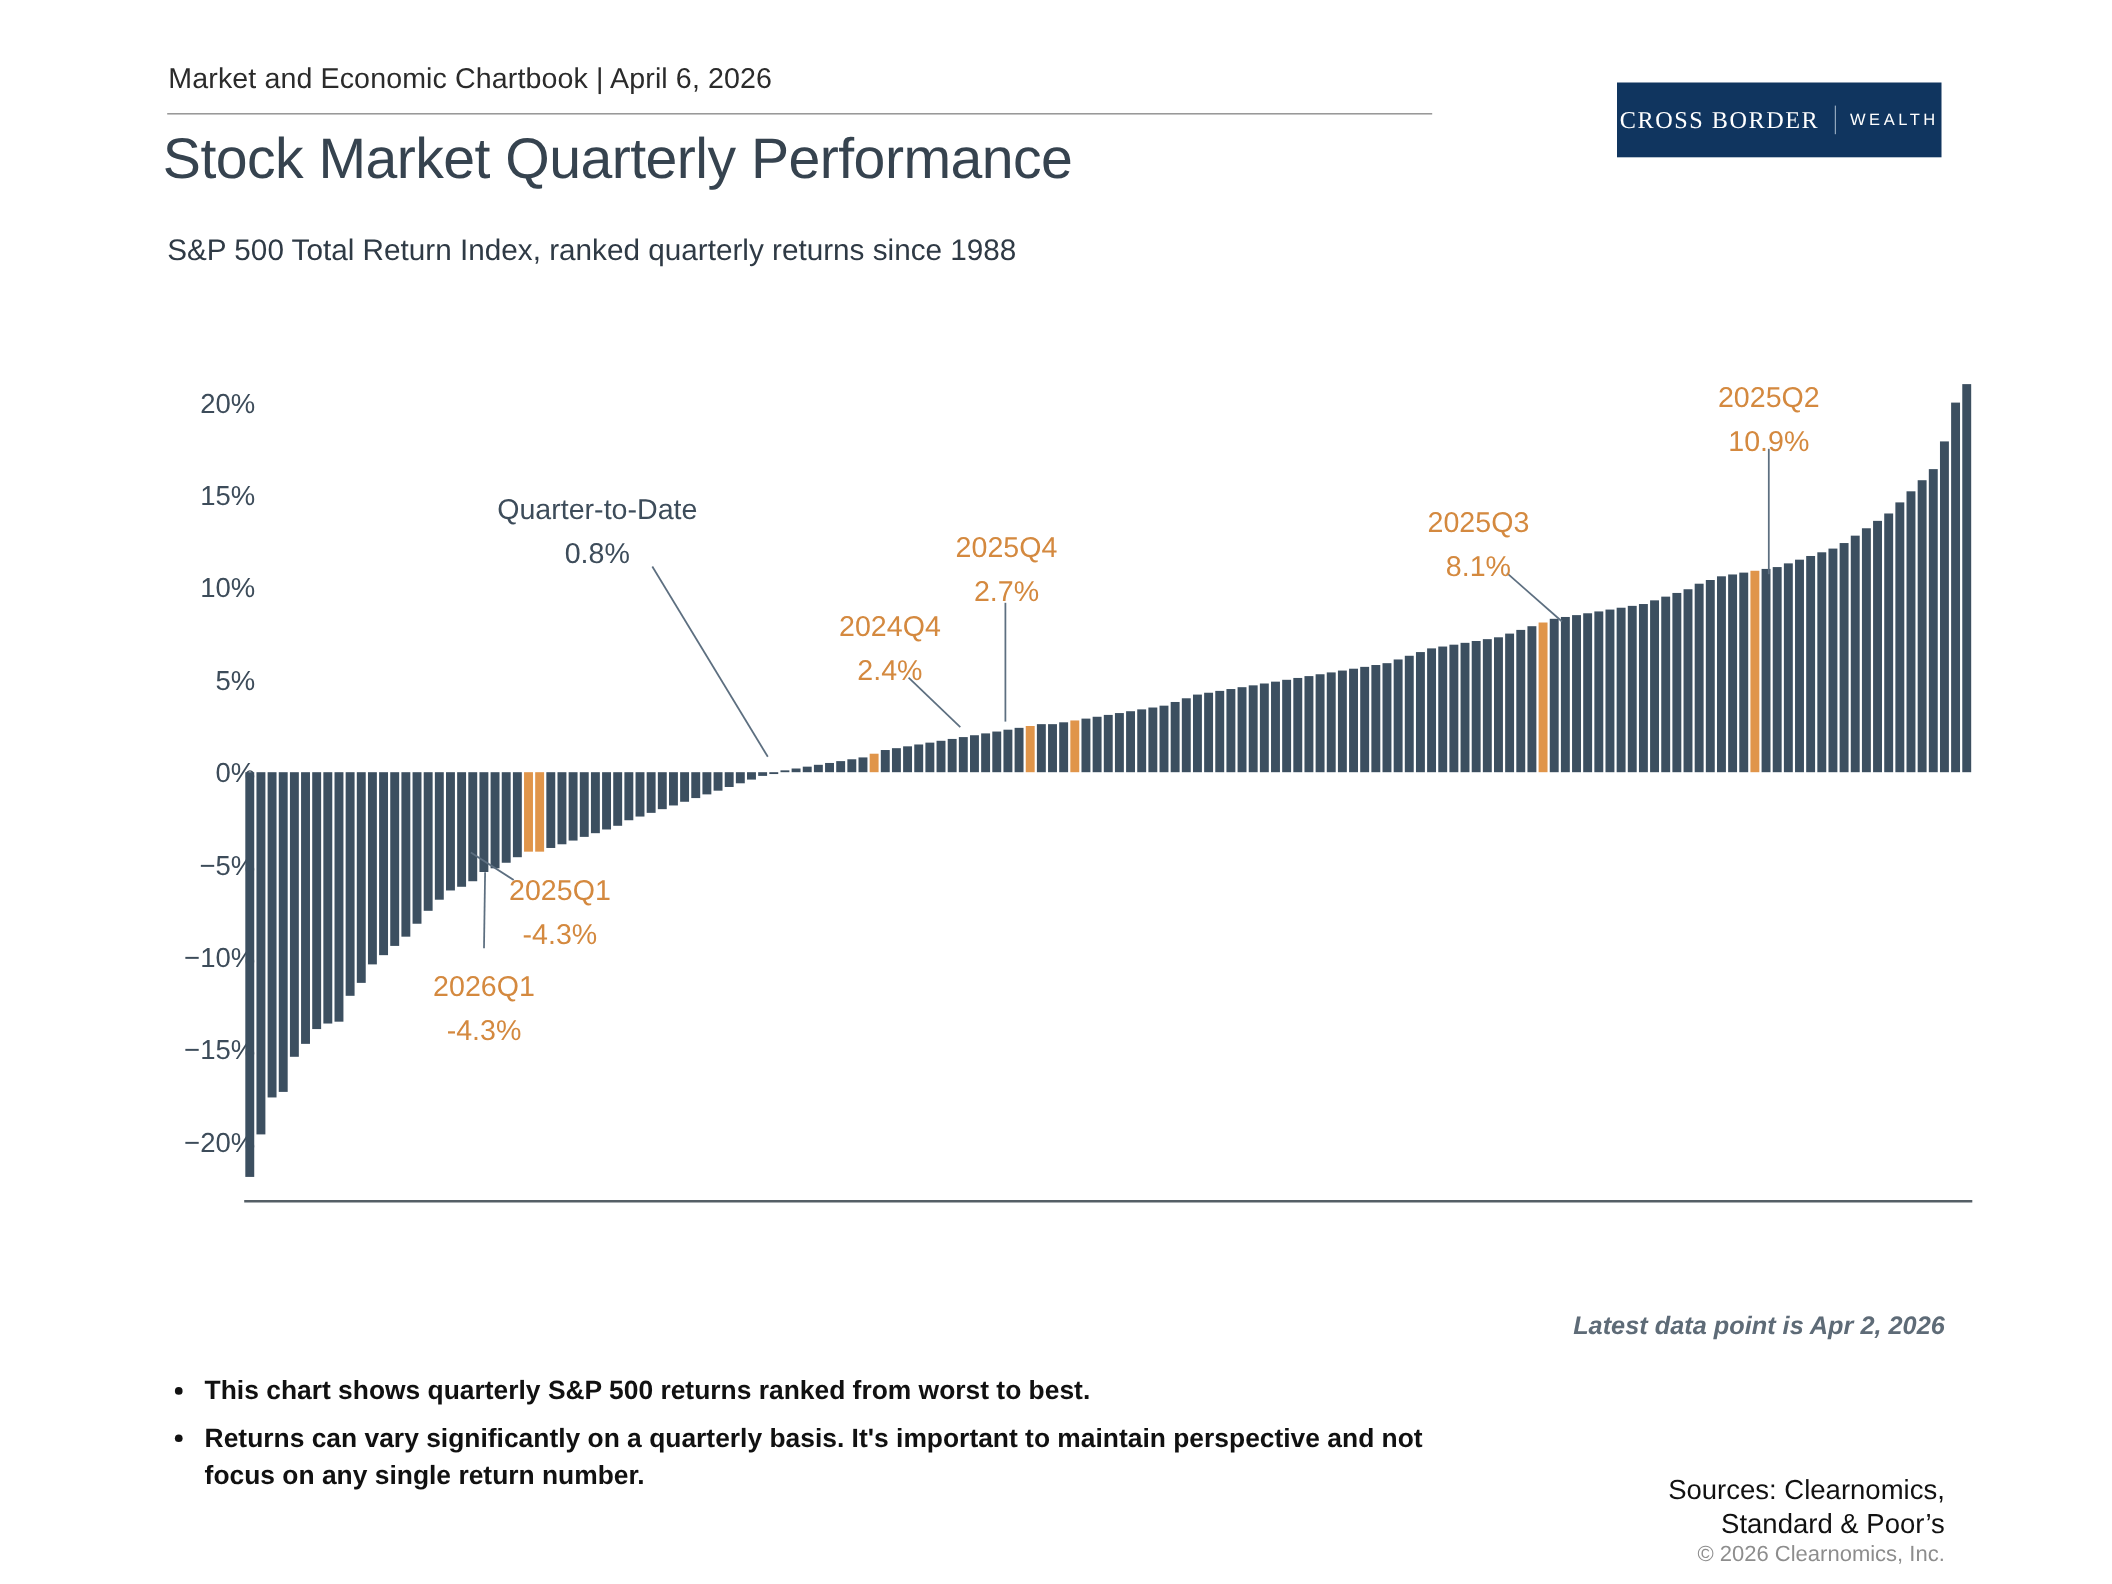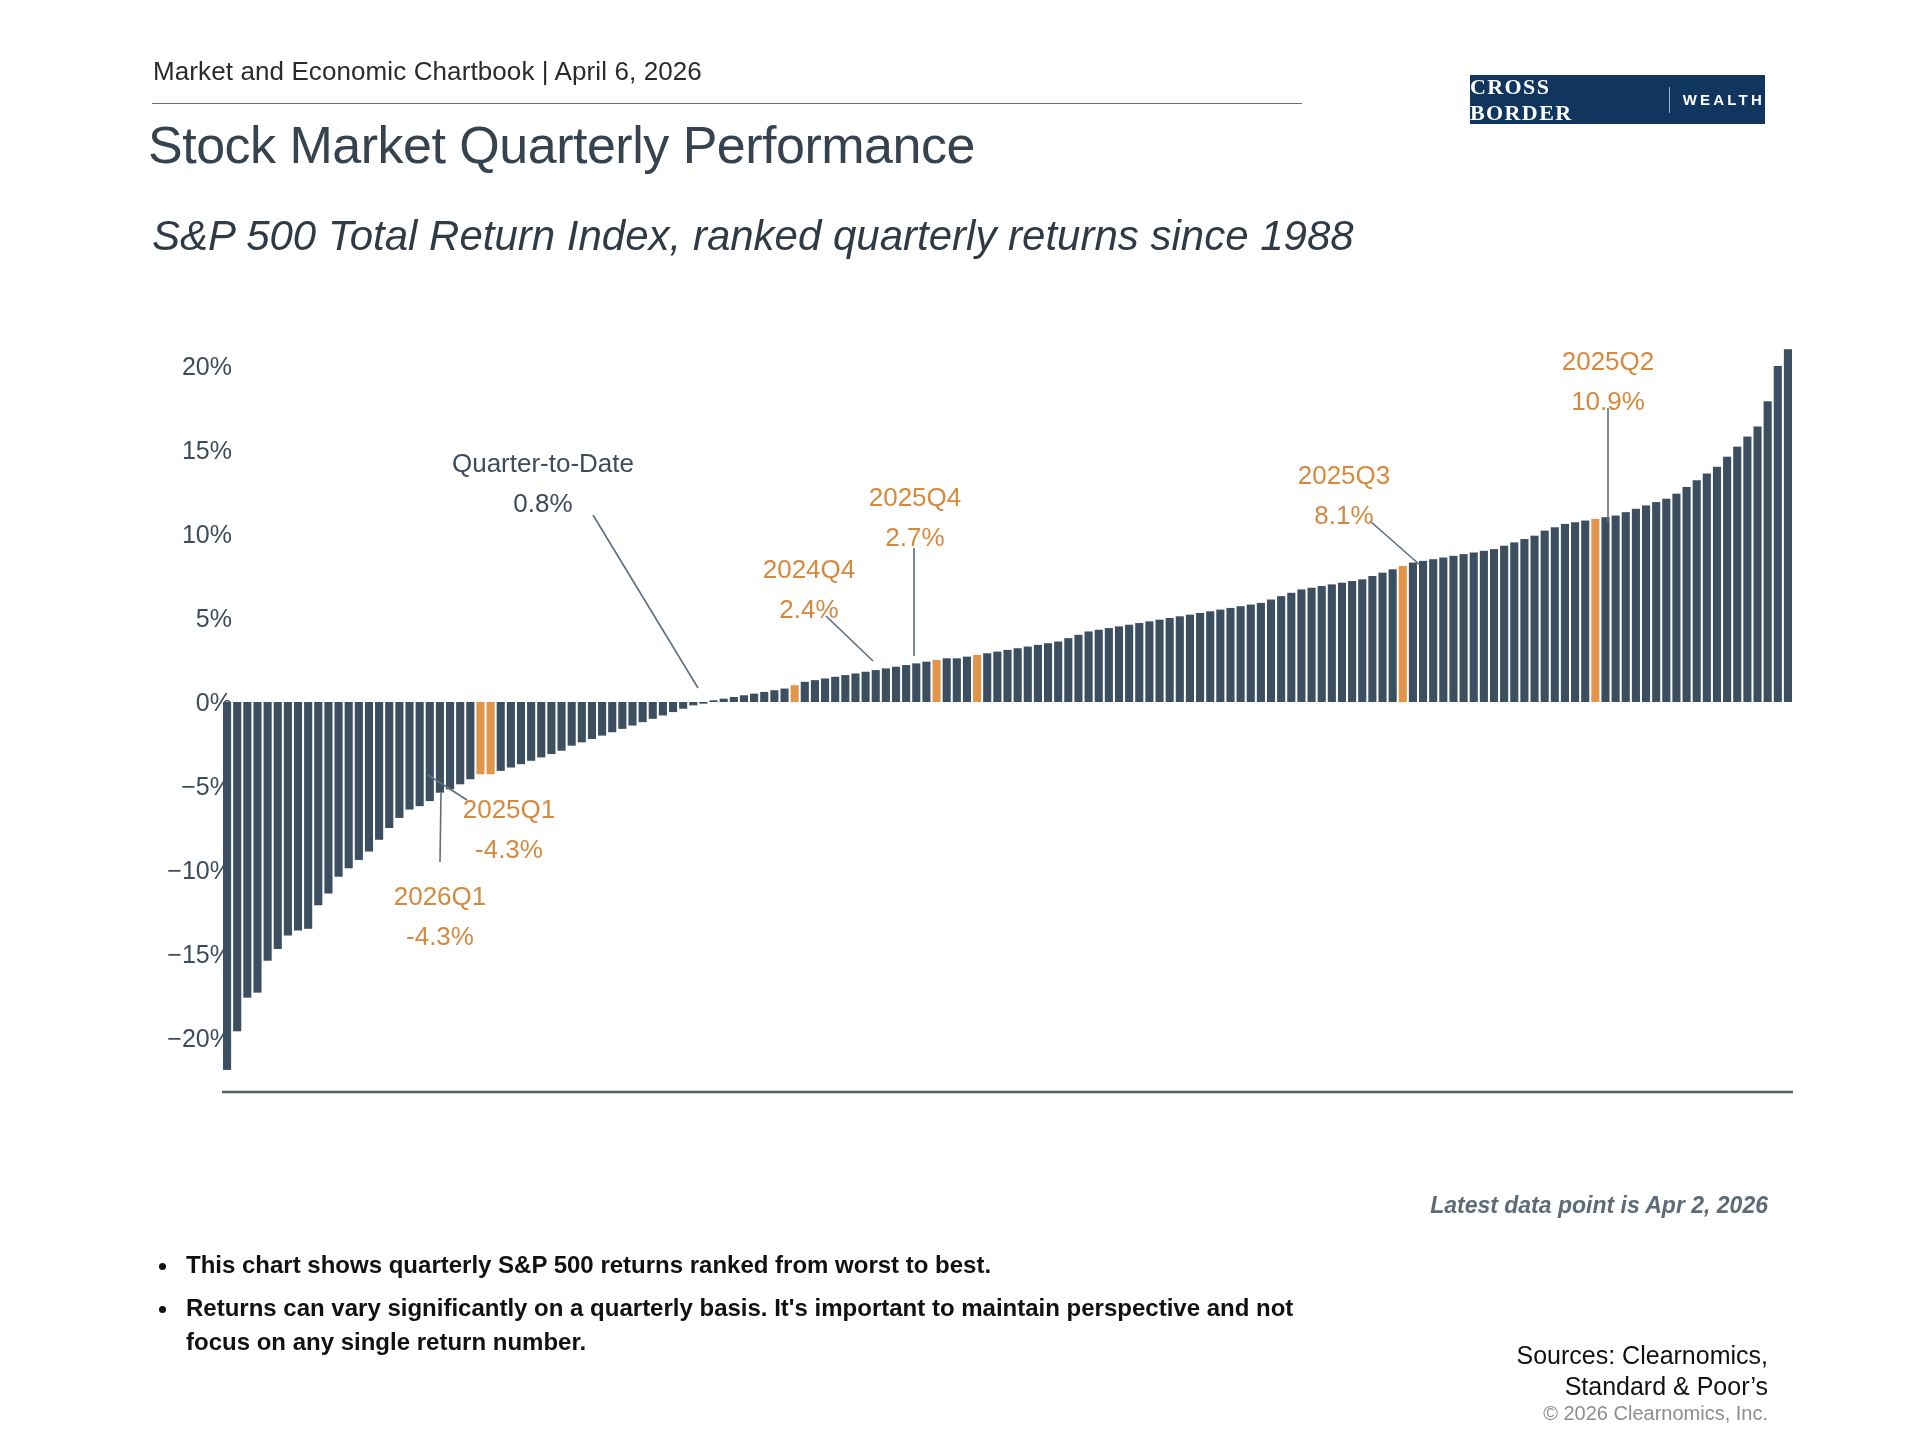--- a/index.html
+++ b/index.html
@@ -22,31 +22,30 @@
     position:absolute; left:152px; top:103px;
     width:1150px; height:1px; background:#6e6e6e;
   }
   #page-title{
     position:absolute; left:148px; top:115px;
     font-size:52px; font-weight:400; letter-spacing:-.5px;
     color:#36434f; white-space:nowrap;
   }
   #page-subtitle{
     position:absolute; left:152px; top:212px;
-    font-size:42px; font-style:italic; font-weight:400;
+    font-size:27px; font-weight:400;
     color:#2f3a45; white-space:nowrap;
   }
   
   #brand-logo{
     position:absolute; left:1470px; top:75px;
-    width:295px; height:49px;
+    width:295px; height:68px;
     background:#10355f;
     display:flex; align-items:center; justify-content:center;
     box-sizing:border-box;
-    font-weight:bold;
   }
   #brand-logo .lg-left{
     font-family:"Liberation Serif","DejaVu Serif",serif;
     font-size:22px; color:#ffffff; letter-spacing:1.4px;
   }
   #brand-logo .lg-div{
     width:1px;height:26px;background:#9fb2c6;margin:0 13px 0 14px;
   }
   #brand-logo .lg-right{
     font-family:"Liberation Sans","DejaVu Sans",sans-serif;

